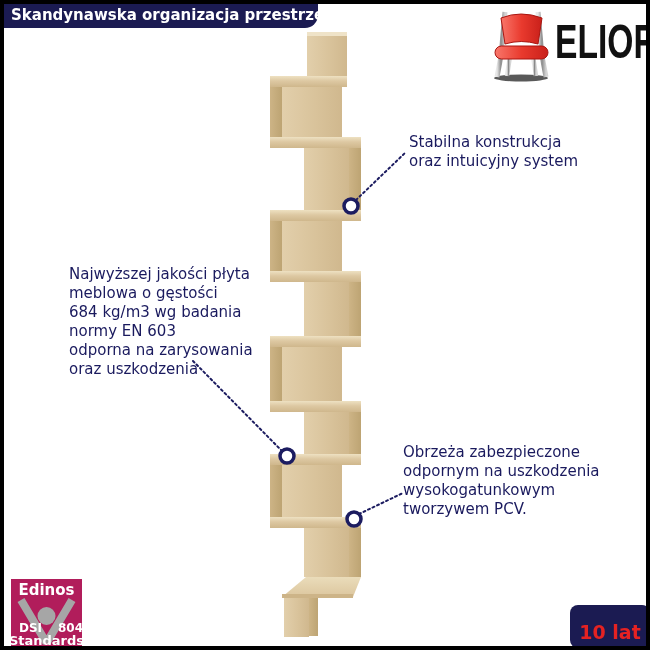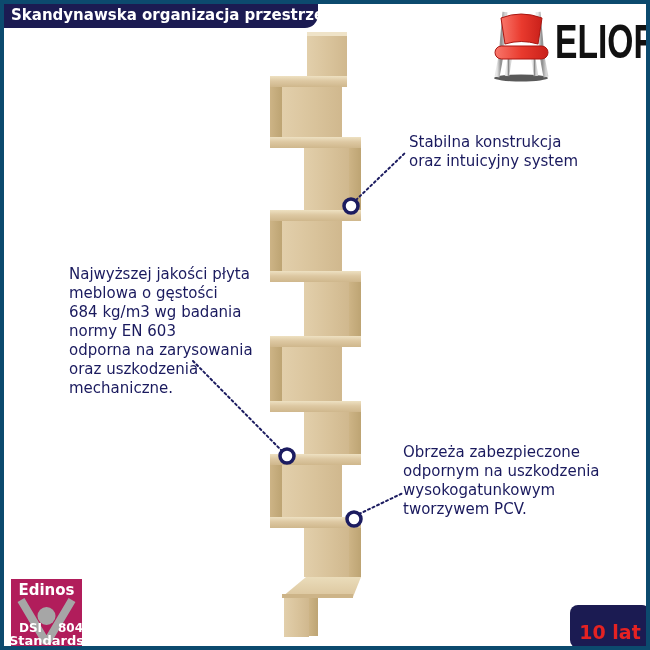--- a/index.html
+++ b/index.html
@@ -1,18 +1,18 @@
 <!DOCTYPE html>
 <html><head>
 <meta charset="utf-8">
 <style>
   html,body{margin:0;padding:0;background:#888;}
   .page{
     position:relative;width:650px;height:650px;background:#ffffff;
-    box-sizing:border-box;border:4px solid #0c4a6e;overflow:hidden;
+    box-sizing:border-box;border:4px solid #000000;overflow:hidden;
     font-family:"DejaVu Sans","Liberation Sans",sans-serif;
   }
   .abs{position:absolute;}
   
   .banner{
     left:0;top:0;width:314px;height:24px;background:#1b1b52;
     border-bottom-right-radius:13px;
     color:#ffffff;font-weight:bold;font-size:15px;line-height:23px;
     padding-left:7px;box-sizing:border-box;white-space:nowrap;
   }
@@ -155,21 +155,20 @@
     <div>oraz intuicyjny system</div>
   </div>
 
   <div class="abs note note-material">
     <div>Najwyższej jakości płyta</div>
     <div>meblowa o gęstości</div>
     <div>684 kg/m3 wg badania</div>
     <div>normy EN 603</div>
     <div>odporna na zarysowania</div>
     <div>oraz uszkodzenia</div>
-    <div>mechaniczne.</div>
   </div>
 
   <div class="abs note note-edges">
     <div>Obrzeża zabezpieczone</div>
     <div>odpornym na uszkodzenia</div>
     <div>wysokogatunkowym</div>
     <div>tworzywem PCV.</div>
   </div>
 
   <svg class="abs" style="left:7px;top:575px;" width="71" height="70" viewBox="0 0 71 70">

